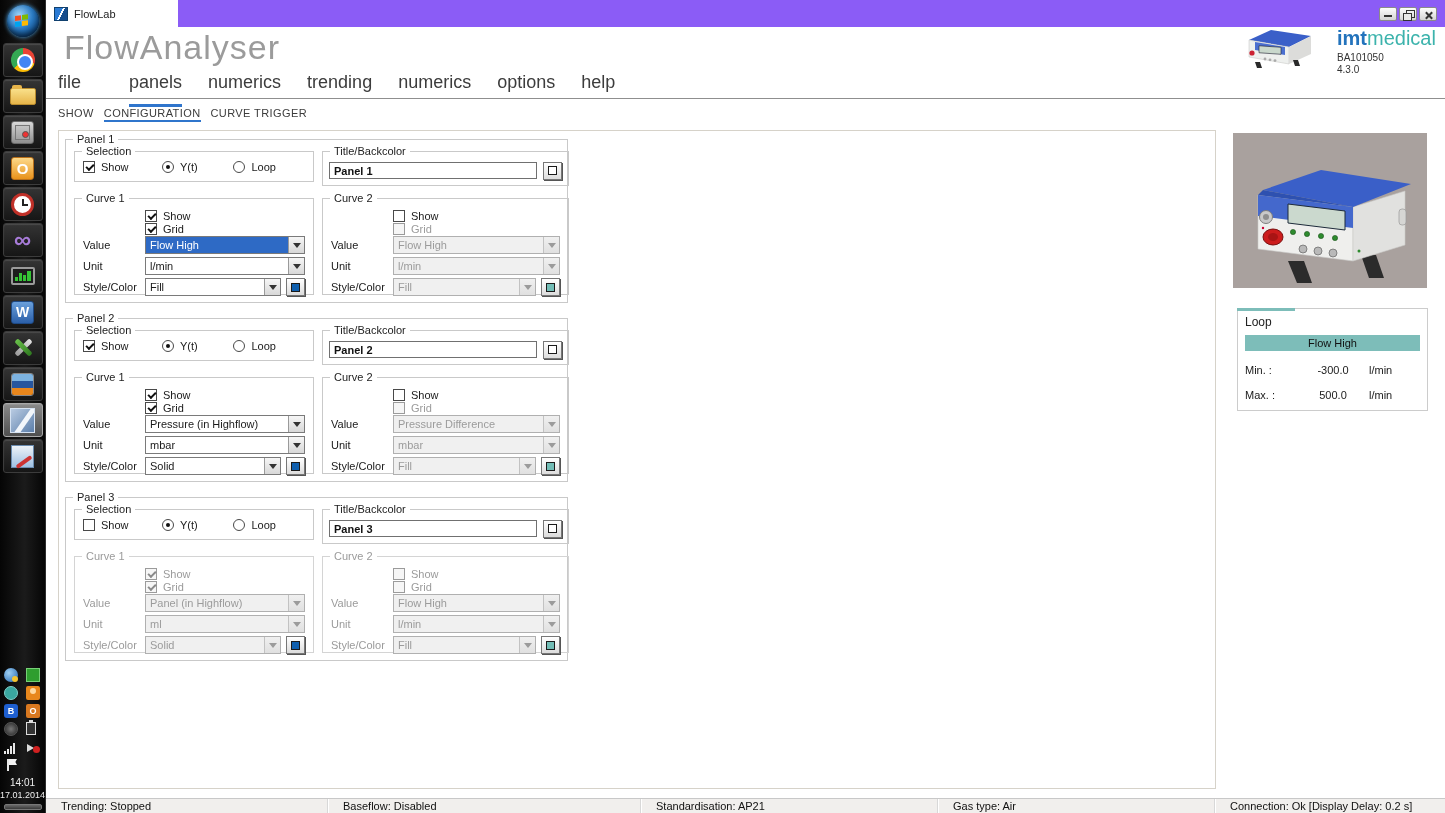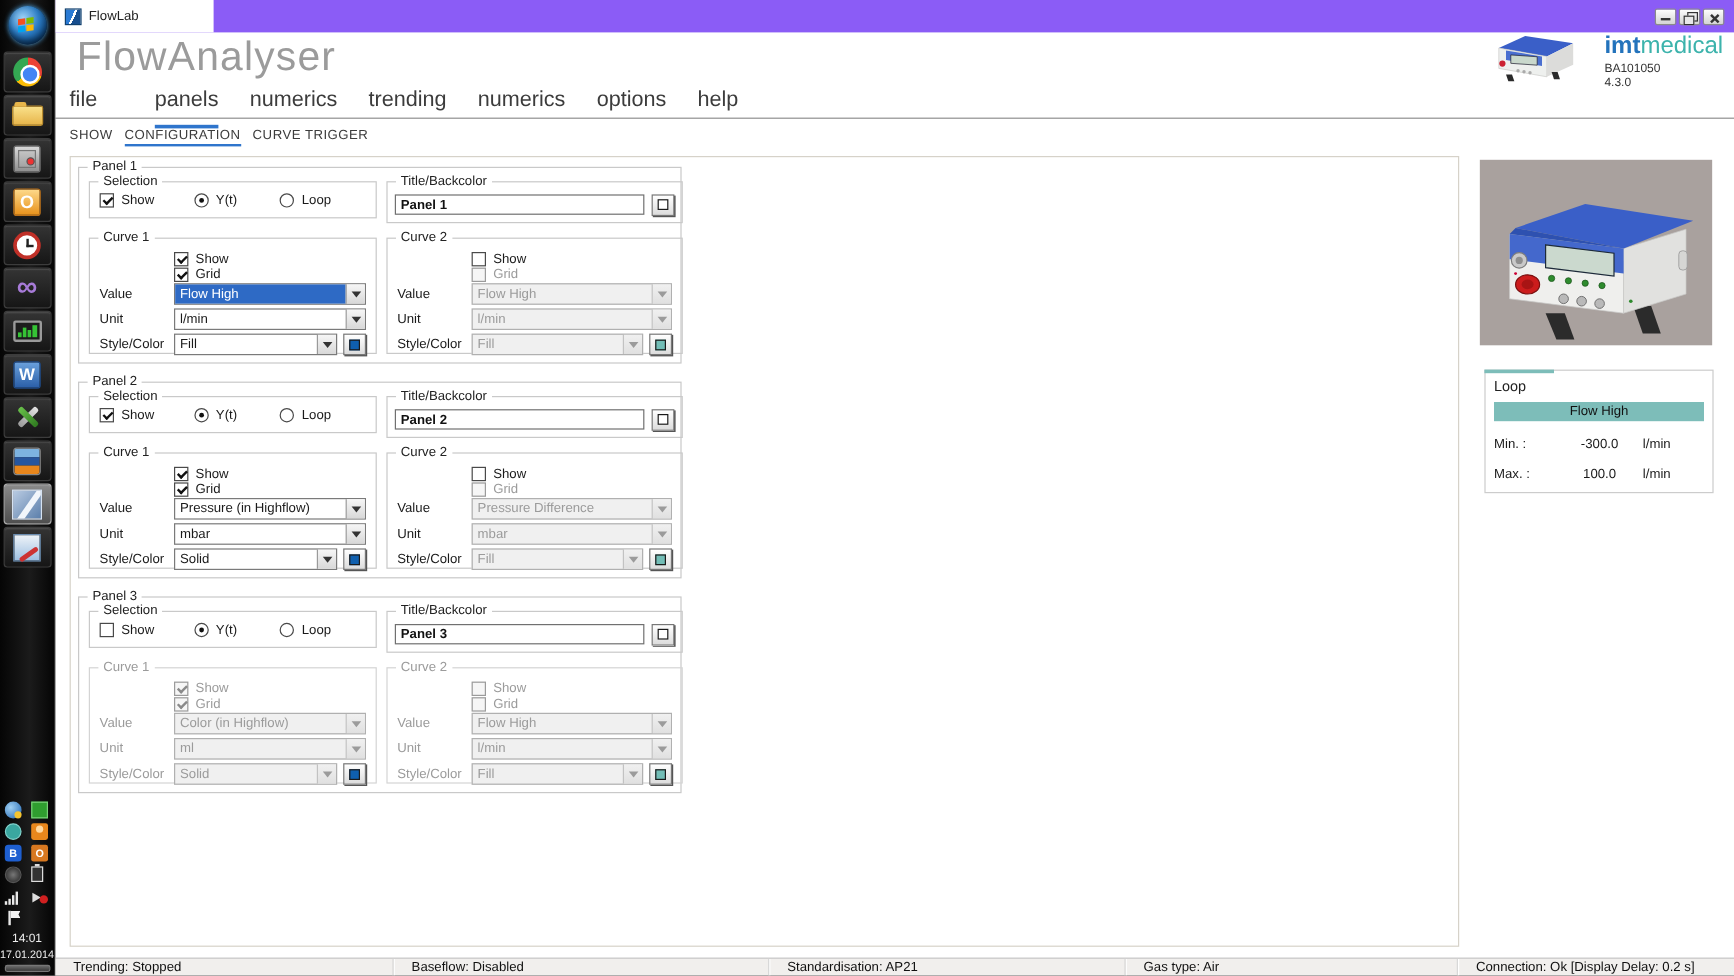--- a/index.html
+++ b/index.html
@@ -576,21 +576,21 @@
           <div class="crow ckrow">
               <span></span>
               <span class="ck gridck">
                 <span class="cb checked"></span>
                 <span class="t">Grid</span>
               </span>
             </div>
           <div class="crow">
               <span class="cl">Value</span>
             <div class="dd">
-                <span class="ddt">Color (in Highflow)</span>
+                <span class="ddt">Panel (in Highflow)</span>
                 <span class="ddb"></span>
               </div>
             </div>
           <div class="crow">
               <span class="cl">Unit</span>
             <div class="dd">
                 <span class="ddt">ml</span>
                 <span class="ddb"></span>
               </div>
             </div>
@@ -686,21 +686,21 @@
   <div class="rangebox">
     <div class="rtitle">Loop</div>
     <div class="rband">Flow High</div>
     <div class="rrow">
       <span>Min. :</span>
       <span class="rv">-300.0</span>
       <span>l/min</span>
     </div>
     <div class="rrow">
       <span>Max. :</span>
-      <span class="rv">100.0</span>
+      <span class="rv">500.0</span>
       <span>l/min</span>
     </div>
   </div>
 
   <div class="statusbar">
     <span class="seg s1">Trending: Stopped</span>
     <span class="seg s2">Baseflow: Disabled</span>
     <span class="seg s3">Standardisation: AP21</span>
     <span class="seg s4">Gas type: Air</span>
     <span class="seg s5">Connection: Ok [Display Delay: 0.2 s]</span>

